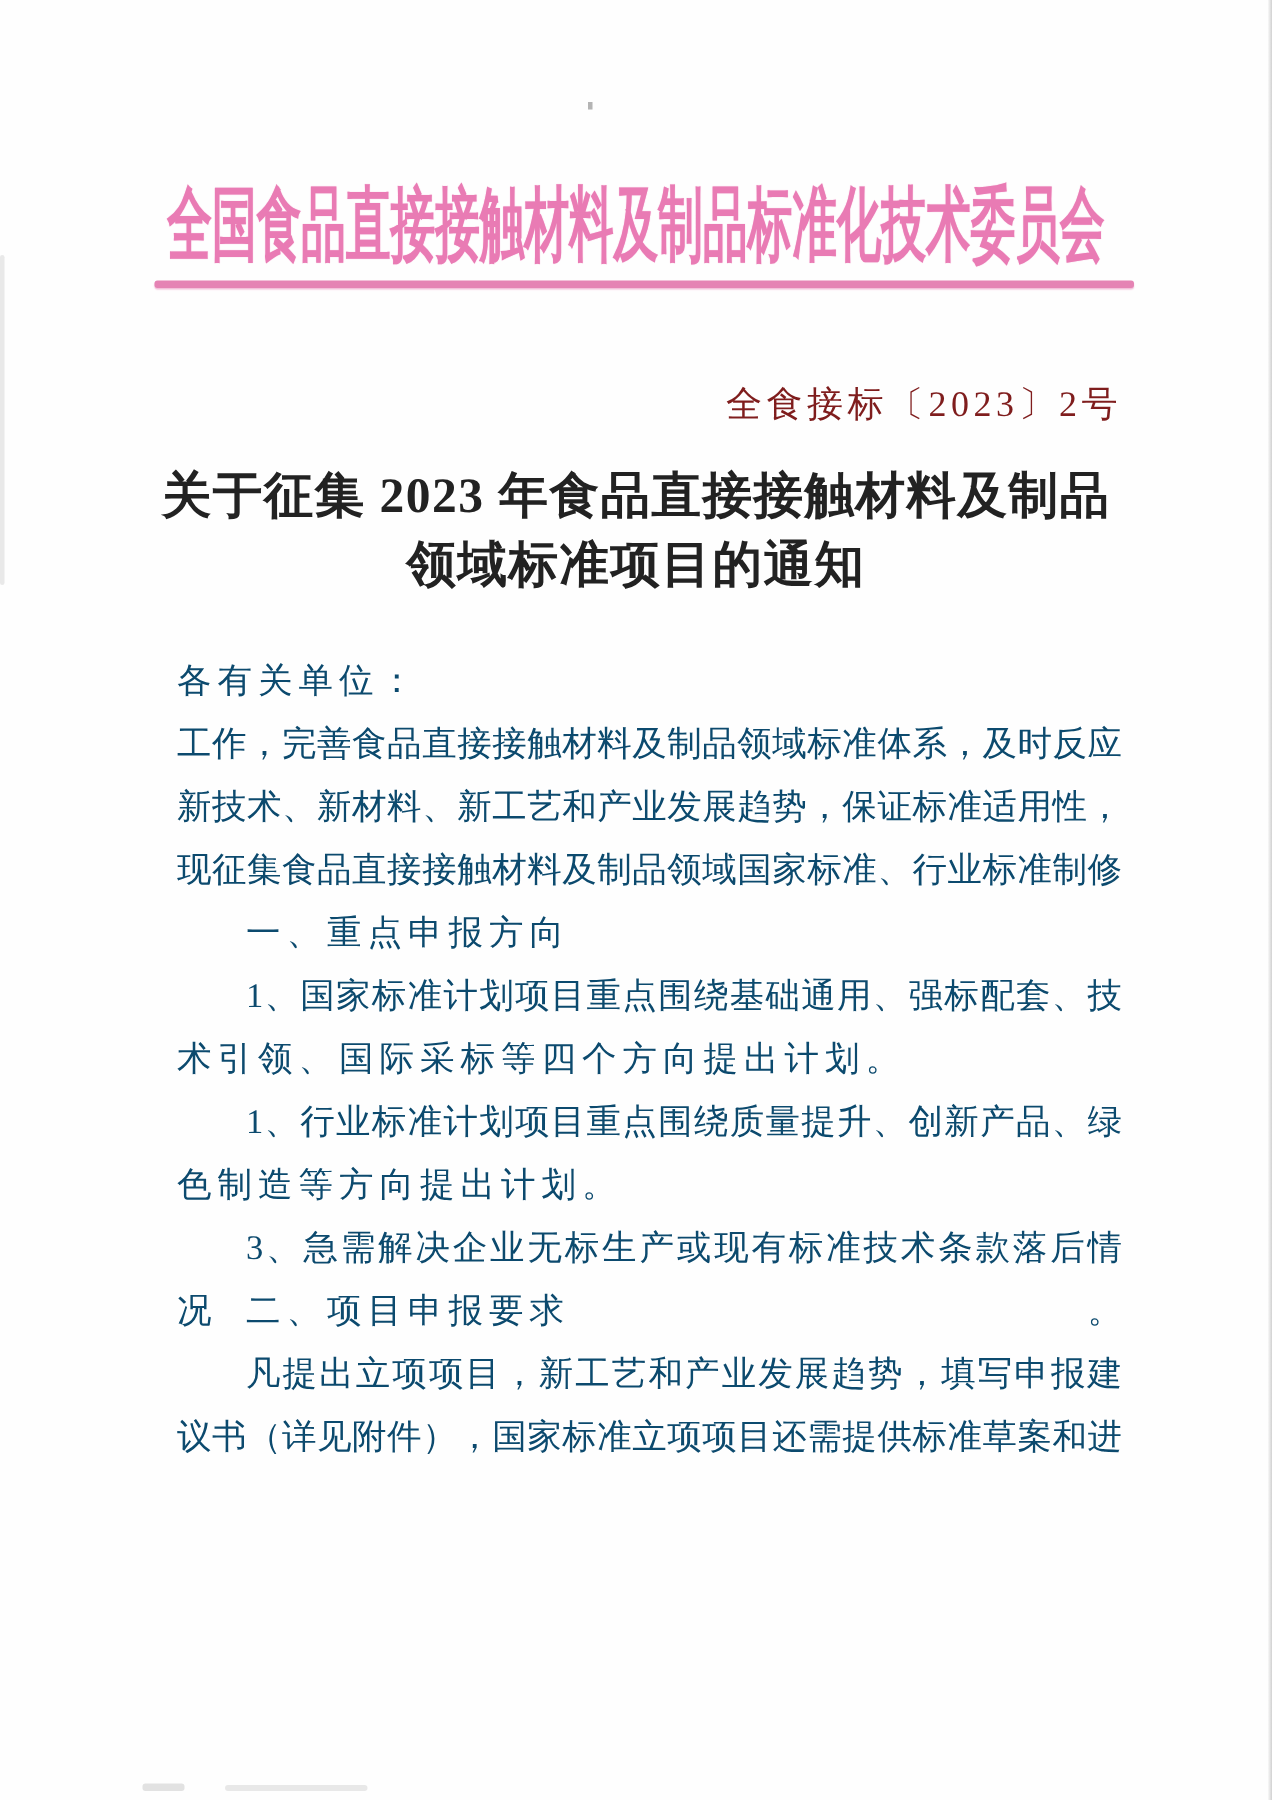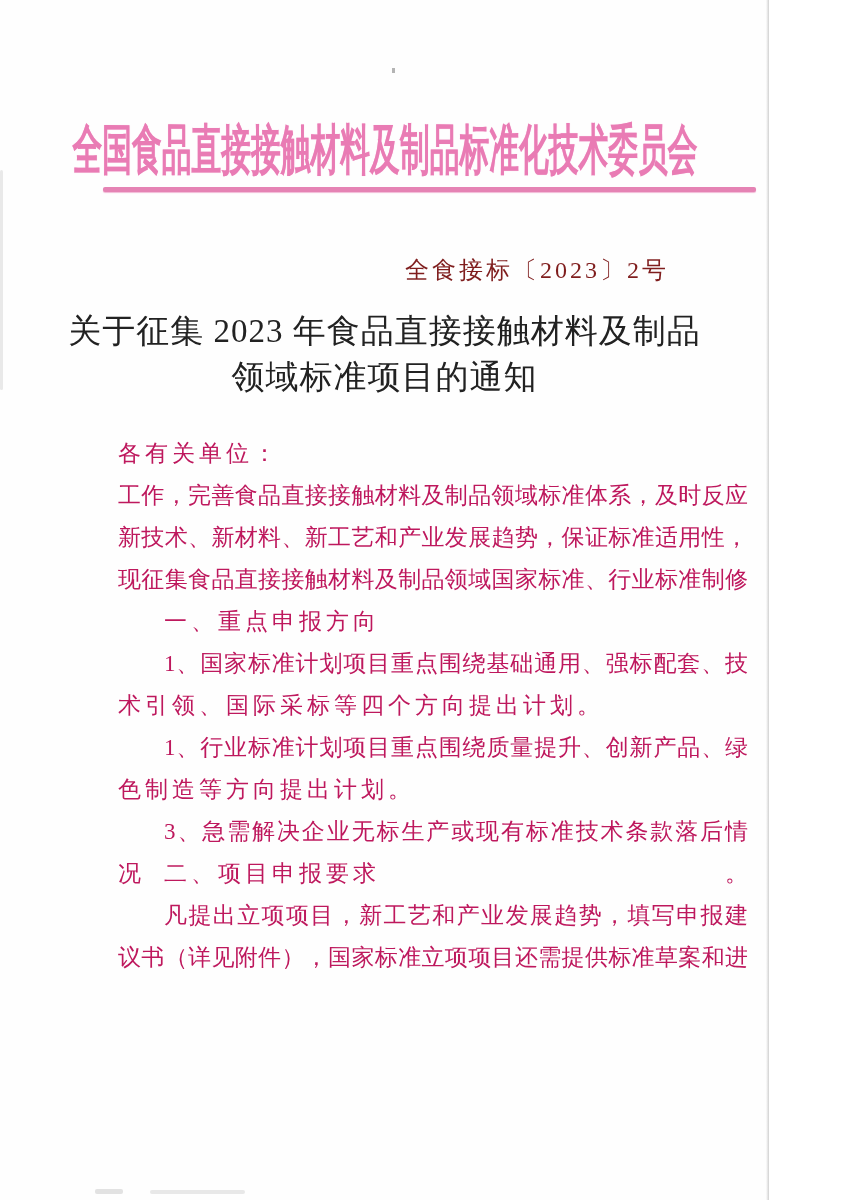--- a/index.html
+++ b/index.html
@@ -1,19 +1,19 @@
 <!DOCTYPE html>
 <html><head>
 <meta charset="utf-8">
 <style>
   * { margin: 0; padding: 0; box-sizing: border-box; }
   html, body { background: #ffffff; }
   .page {
     position: relative;
-    width: 769px;
+    width: 848px;
     height: 1200px;
     background: #fefefe;
     overflow: hidden;
     font-family: "Liberation Serif", "DejaVu Serif", serif;
     color: #2a2a2a;
   }
   
   .org-header {
     position: absolute;
     top: 112px; left: 0; right: 0;
@@ -51,33 +51,33 @@
     letter-spacing: 3px;
     color: #7f1d1d;
     white-space: nowrap;
   }
   
   .doc-title {
     position: absolute;
     top: 308px; left: 0; right: 0;
     text-align: center;
     font-size: 33px;
-    font-weight: normal;
+    font-weight: bold;
     line-height: 46px;
     letter-spacing: 1px;
     color: #222222;
   }
   
   .body-block {
     position: absolute;
     top: 433px;
     left: 118px;
     width: 630px;
     font-size: 23px;
-    color: #be185d;
+    color: #0c4a6e;
   }
   .bline {
     height: 42px;
     line-height: 42px;
     white-space: nowrap;
     letter-spacing: 4px;
   }
   .bline.jfy {
     white-space: normal;
     letter-spacing: 0;

